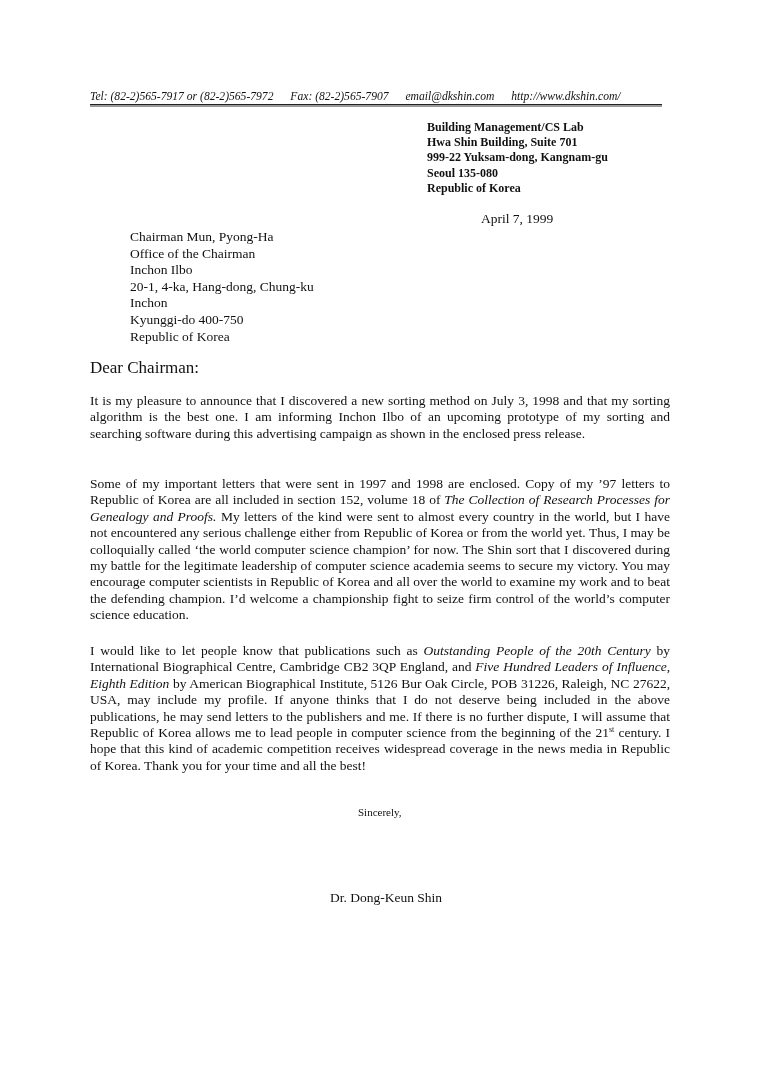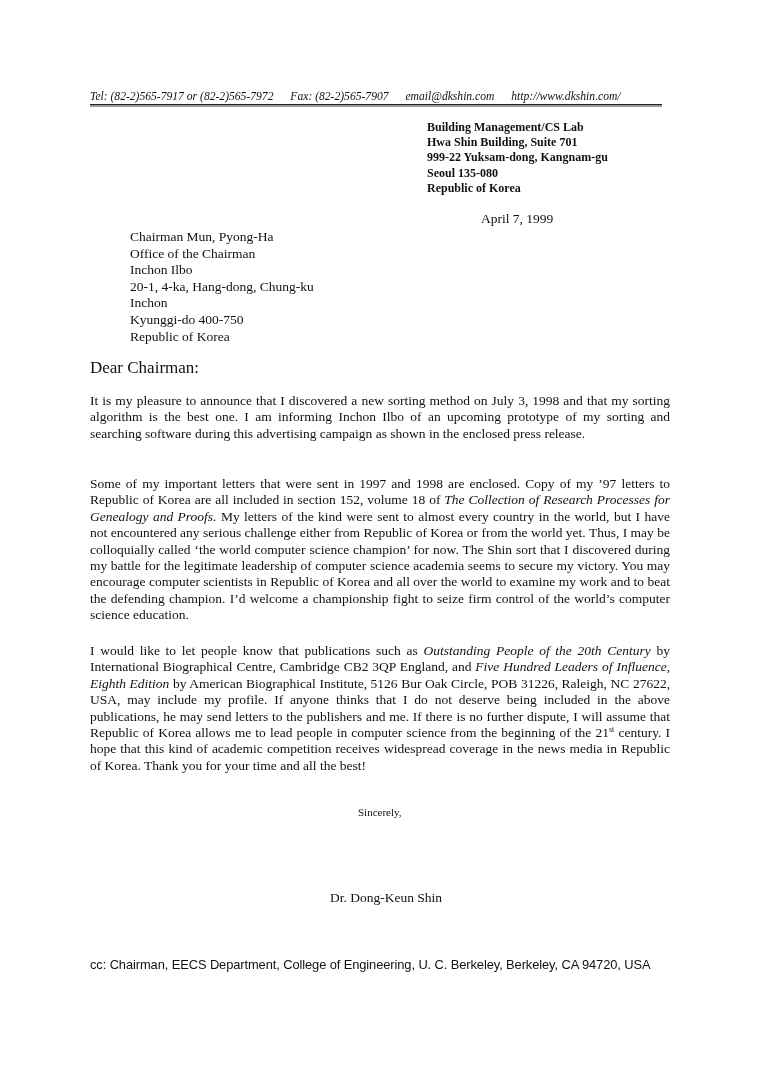--- a/index.html
+++ b/index.html
@@ -88,15 +88,14 @@
   <div class="para p1">It is my pleasure to announce that I discovered a new sorting method on July 3, 1998 and that my sorting algorithm is the best one.  I am informing Inchon Ilbo of an upcoming prototype of my sorting and searching software during this advertising campaign as shown in the enclosed press release.</div>
 
   <div class="para p2"><span>Some of my important letters that were sent in 1997 and 1998 are enclosed.   Copy of my ’97 letters to Republic of Korea are all included in section 152, volume 18 of </span><i>The Collection of Research Processes for Genealogy and Proofs.</i><span>   My letters of the kind were sent to almost every country in the world, but I have not encountered any serious challenge either from Republic of Korea or from the world yet.   Thus, I may be colloquially called ‘the world computer science champion’ for now.   The Shin sort that I discovered during my battle for the legitimate leadership of computer science academia seems to secure my victory.   You may encourage computer scientists in Republic of Korea and all over the world to examine my work and to beat the defending champion.  I’d welcome a championship fight to seize firm control of the world’s computer science education.</span></div>
 
   <div class="para p3"><span>I would like to let people know that publications such as </span><i>Outstanding People of the 20th Century</i><span> by International Biographical Centre, Cambridge CB2 3QP England, and </span><i>Five Hundred Leaders of Influence</i><span>, </span><i>Eighth Edition</i><span> by American Biographical Institute, 5126 Bur Oak Circle, POB 31226, Raleigh, NC 27622, USA, may include my profile.  If anyone thinks that I do not deserve being included in the above publications, he may send letters to the publishers and me.  If there is no further dispute, I will assume that Republic of Korea allows me to lead people in computer science from the beginning of the 21</span><sup>st</sup><span> century.  I hope that this kind of academic competition receives widespread coverage in the news media in Republic of Korea.   Thank you for your time and all the best!</span></div>
 
   <div class="closing">Sincerely,</div>
 
   <div class="signature">Dr. Dong-Keun Shin</div>
 
-  <div class="cc">cc: Chairman, EECS Department, College of Engineering, U. C. Berkeley, Berkeley, CA 94720, USA</div>
 
 </div>
 
 </body></html>

